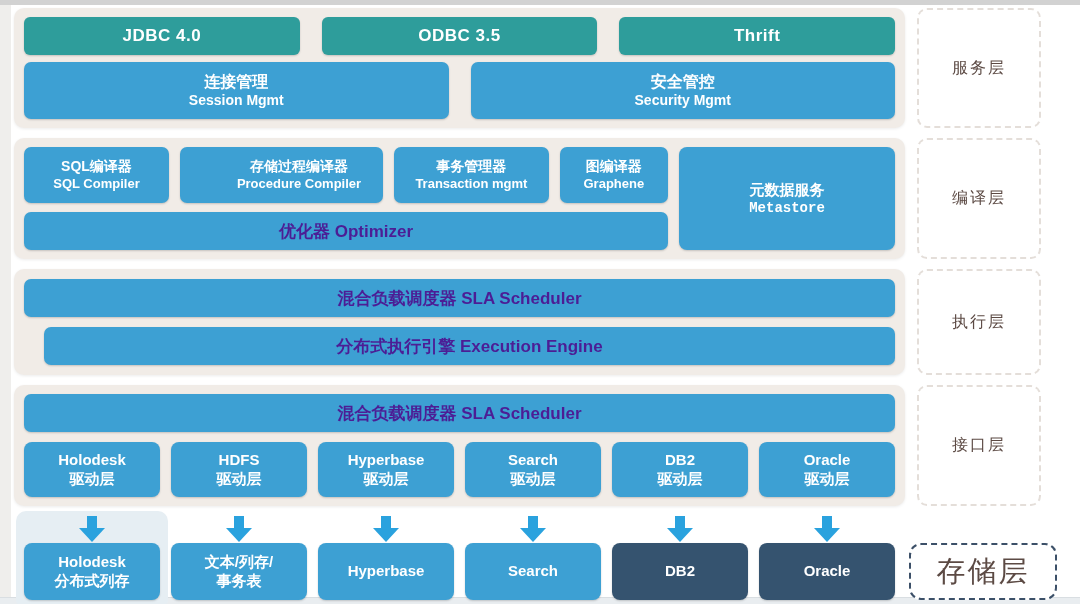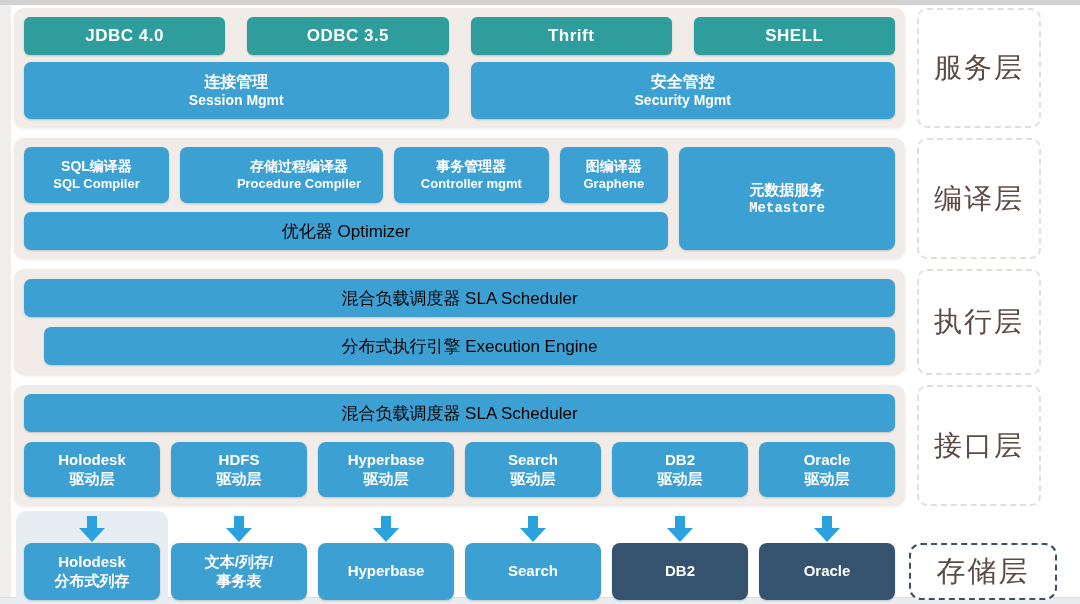--- a/index.html
+++ b/index.html
@@ -29,21 +29,21 @@
   }
 
   .layer-label {
     width:124px;
     margin-left:12px;
     background:#ffffff;
     border:2px dashed #e4ded9;
     border-radius:10px;
     display:flex; align-items:center; justify-content:center;
     color:#5c4a44;
-    font-size:28px;
+    font-size:16px;
     letter-spacing:2px;
   }
 
   .cols4 { display:flex; gap:22px; }
   .cols4 > * { flex:1; }
 
   .api-box {
     height:38px;
     background:#2e9d9b;
     border-radius:6px;
@@ -74,21 +74,21 @@
   .cbox.c0 { flex:1.38; }
   .cbox.c1 { flex:1.62;padding-left:41px; }
   .cbox.c2 { flex:1.48; }
   .cbox.c3 { flex:1.00; }
 
   .bar {
     height:38px;
     background:#3da0d3;
     border-radius:7px;
     display:flex; align-items:center; justify-content:center;
-    color:#000000; font-weight:normal; font-size:17px;
+    color:#4c1d95; font-weight:bold; font-size:17px;
     box-shadow:0 1px 2px rgba(0,0,0,0.18);
   }
   .metastore {
     width:216px;
     background:#3da0d3;
     border-radius:8px;
     display:flex; flex-direction:column; align-items:center; justify-content:center;
     color:#ffffff; font-weight:bold; line-height:1.3;
     box-shadow:0 1px 2px rgba(0,0,0,0.18);
   }
@@ -157,21 +157,20 @@
   <div class="edge-bottom"></div>
 
   <div class="content">
 
     <div class="row">
       <div class="section">
         <div class="cols4">
           <div class="api-box">JDBC 4.0</div>
           <div class="api-box">ODBC 3.5</div>
           <div class="api-box">Thrift</div>
-          <div class="api-box">SHELL</div>
         </div>
         <div class="cols4">
           <div class="module-box">
             <span class="cn">连接管理</span>
             <span class="en">Session Mgmt</span>
           </div>
           <div class="module-box">
             <span class="cn">安全管控</span>
             <span class="en">Security Mgmt</span>
           </div>
@@ -188,21 +187,21 @@
               <div class="cbox c0">
                 <span class="cn">SQL编译器</span>
                 <span class="en">SQL Compiler</span>
               </div>
               <div class="cbox c1">
                 <span class="cn">存储过程编译器</span>
                 <span class="en">Procedure Compiler</span>
               </div>
               <div class="cbox c2">
                 <span class="cn">事务管理器</span>
-                <span class="en">Controller mgmt</span>
+                <span class="en">Transaction mgmt</span>
               </div>
               <div class="cbox c3">
                 <span class="cn">图编译器</span>
                 <span class="en">Graphene</span>
               </div>
             </div>
             <div class="bar">优化器 Optimizer</div>
           </div>
           <div class="metastore">
             <span class="cn">元数据服务</span>

